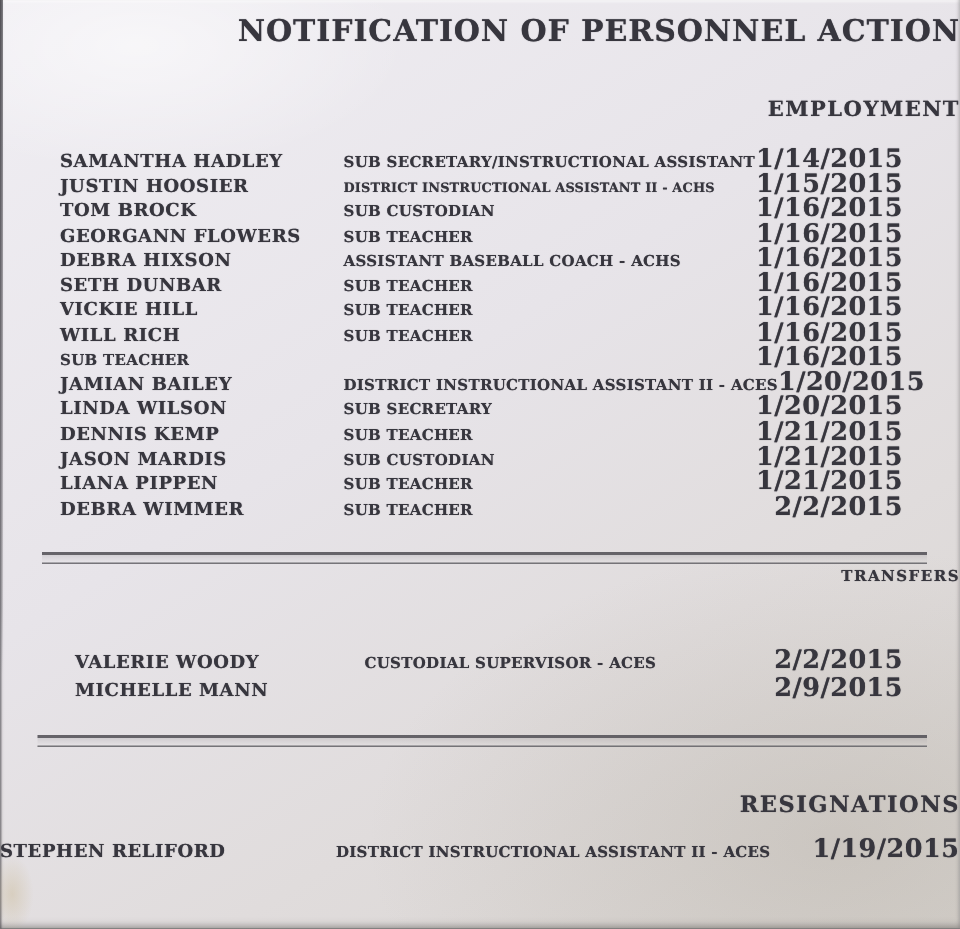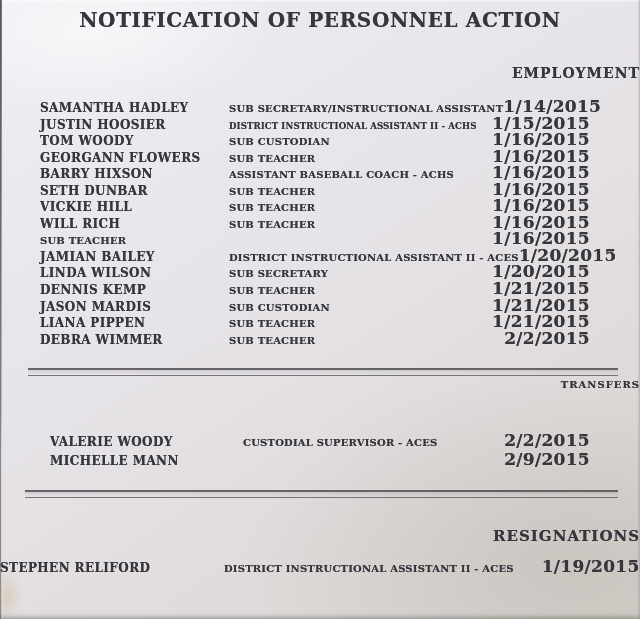--- a/index.html
+++ b/index.html
@@ -24,32 +24,32 @@
     box-shadow:
       inset 2px 0 1px -1px rgba(55,53,58,0.55),
       inset -2px 0 2px -1px rgba(120,117,120,0.35),
       inset 0 -4px 4px -2px rgba(95,92,88,0.5),
       inset 0 2px 2px -1px rgba(255,255,255,0.85);
   }
   .txt{ text-shadow:0 0 0.6px rgba(55,54,62,0.75); }
 
   .title{
     position:absolute;top:8px;left:0;width:100%;
-    text-align:center;
+    text-align:right;
     font-size:20px;letter-spacing:0.6px;
   }
   .heading{
     position:absolute;left:0;width:100%;
     text-align:right;letter-spacing:1px;
   }
   #emp-heading{top:65px;font-size:14px;}
   #tra-heading{top:379px;font-size:10px;}
   #res-heading{top:527px;font-size:15px;}
 
-  .rows{position:absolute;left:0;right:12px;}
+  .rows{position:absolute;left:0;right:0;}
   #emp-rows{top:98px;}
   #emp-rows .row{height:16.55px;line-height:16.55px;padding-left:40px;}
   #emp-rows .c-name{width:189px;}
   #tra-rows{top:431px;}
   #tra-rows .row{height:19px;line-height:19px;padding-left:50px;}
   #tra-rows .c-name{width:193px;}
   #res-rows{top:557px;}
   #res-rows .row{height:19px;line-height:19px;gap:28px;}
   #res-rows .c-name{width:196px;}
 
@@ -113,31 +113,31 @@
         <span class="c-name">SAMANTHA HADLEY</span>
         <span class="c-pos">SUB SECRETARY/INSTRUCTIONAL ASSISTANT</span>
         <span class="c-date">1/14/2015</span>
       </div>
       <div class="row small-pos">
         <span class="c-name">JUSTIN HOOSIER</span>
         <span class="c-pos">DISTRICT INSTRUCTIONAL ASSISTANT II - ACHS</span>
         <span class="c-date">1/15/2015</span>
       </div>
       <div class="row">
-        <span class="c-name">TOM WOODY</span>
+        <span class="c-name">TOM BROCK</span>
         <span class="c-pos">SUB CUSTODIAN</span>
         <span class="c-date">1/16/2015</span>
       </div>
       <div class="row">
         <span class="c-name">GEORGANN FLOWERS</span>
         <span class="c-pos">SUB TEACHER</span>
         <span class="c-date">1/16/2015</span>
       </div>
       <div class="row">
-        <span class="c-name">BARRY HIXSON</span>
+        <span class="c-name">DEBRA HIXSON</span>
         <span class="c-pos">ASSISTANT BASEBALL COACH - ACHS</span>
         <span class="c-date">1/16/2015</span>
       </div>
       <div class="row">
         <span class="c-name">SETH DUNBAR</span>
         <span class="c-pos">SUB TEACHER</span>
         <span class="c-date">1/16/2015</span>
       </div>
       <div class="row">
         <span class="c-name">VICKIE HILL</span>

